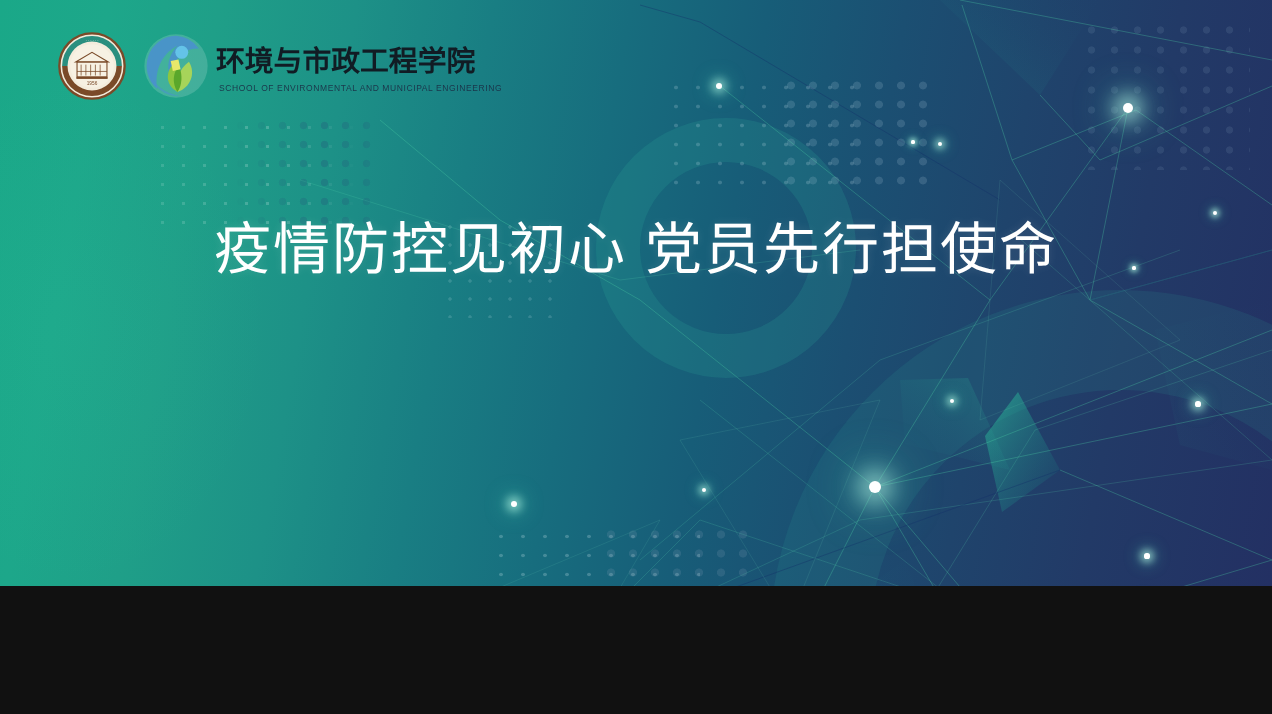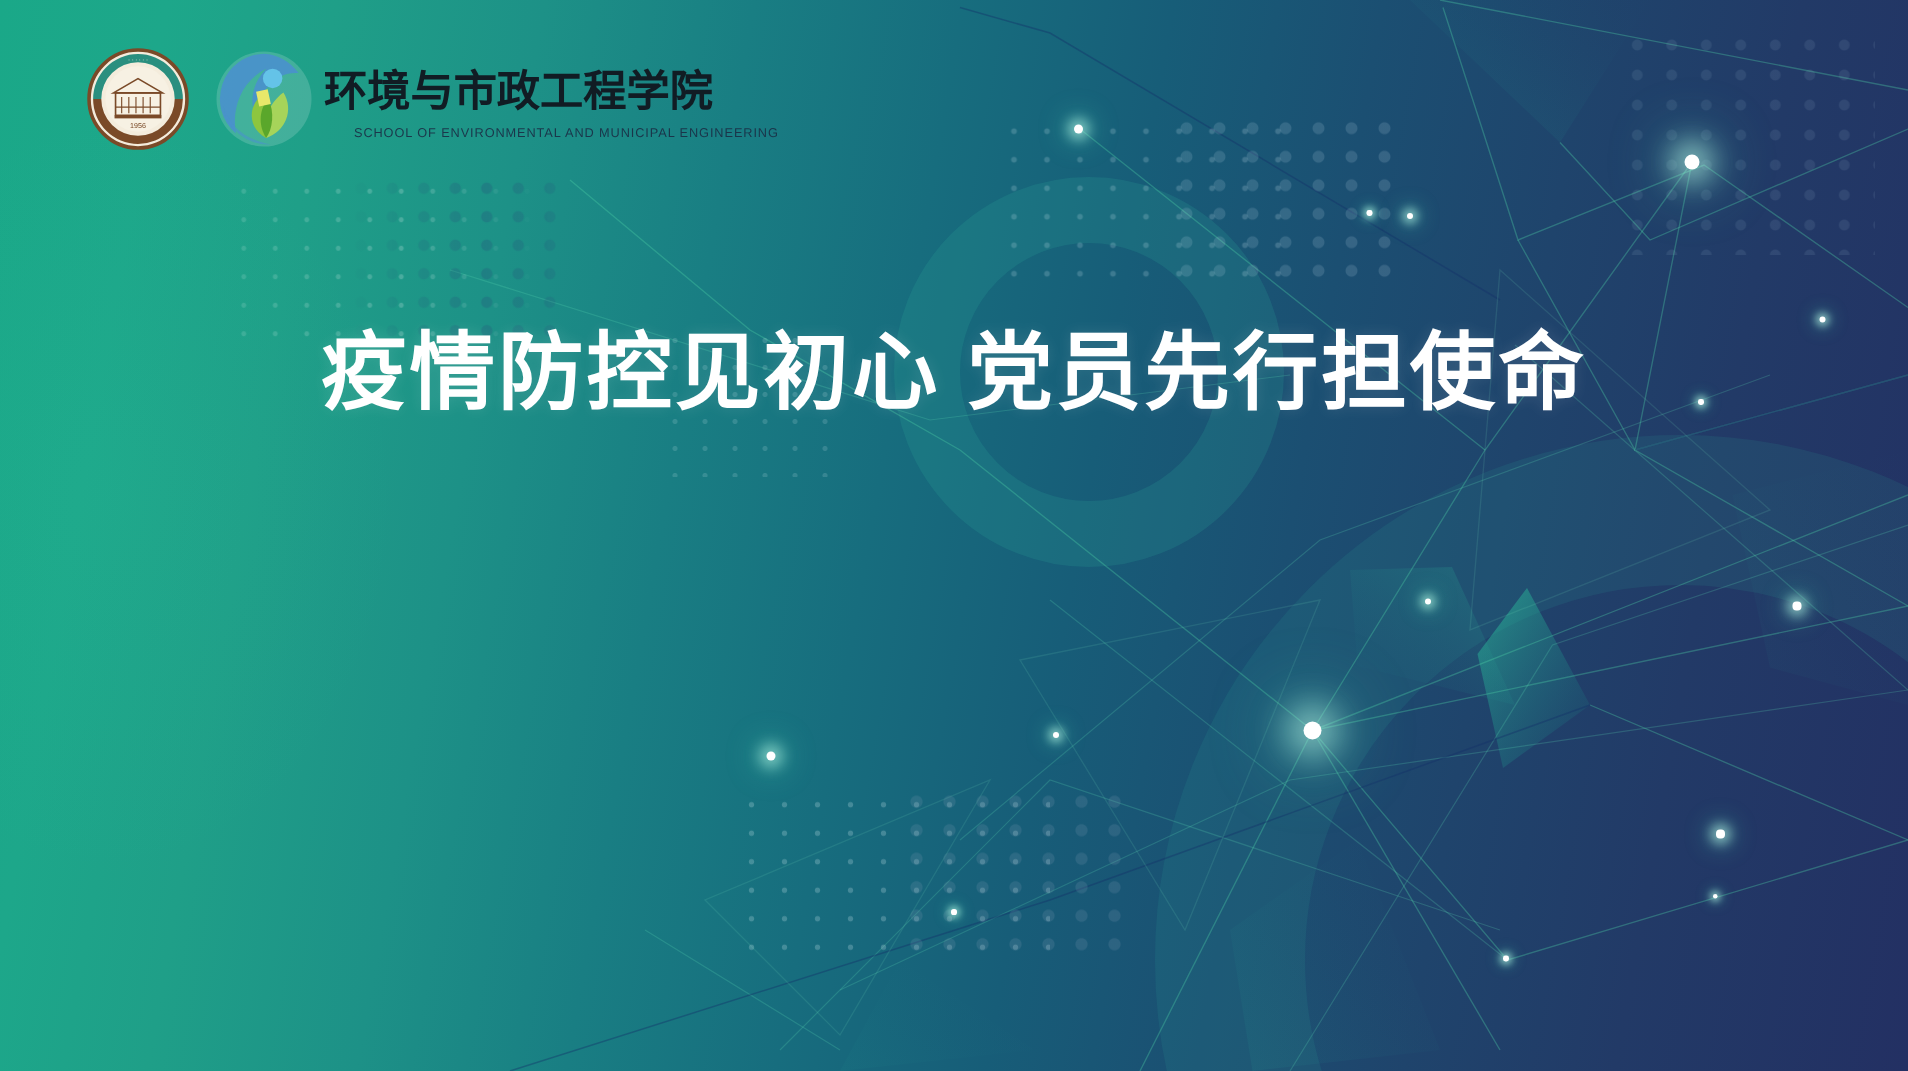--- a/index.html
+++ b/index.html
@@ -6,21 +6,21 @@
   html, body {
     margin: 0;
     padding: 0;
     background: #111;
   }
   * { box-sizing: border-box; }
 
   .slide {
     position: relative;
     width: 1272px;
-    height: 714px;
+    height: 586px;
     overflow: hidden;
     font-family: "Liberation Sans", "DejaVu Sans", sans-serif;
     
     background: linear-gradient(100deg,
         #1aa888 0%,
         #1da78a 8%,
         #1f9f88 16%,
         #1d9187 26%,
         #197e83 36%,
         #176d7e 46%,
@@ -147,39 +147,39 @@
     height: 42px;
     display: block;
   }
   .brand-en {
     font-size: 8.5px;
     letter-spacing: 0.6px;
     color: #1b2f46;
     font-family: "Liberation Sans", sans-serif;
     white-space: nowrap;
     margin-top: 1px;
-    margin-left: 20px;
+    margin-left: 3px;
     opacity: .92;
   }
 
   
   .titles {
     position: absolute;
     left: 0;
     right: 0;
     top: 218px;
     z-index: 5;
     text-align: center;
     pointer-events: none;
   }
   .main-title {
     font-family: "Liberation Sans", "DejaVu Sans", sans-serif;
     font-size: 57px;
     line-height: 1.12;
-    font-weight: 700;
+    font-weight: 400;
     color: #ffffff;
     letter-spacing: 2px;
     margin: 0;
     text-shadow: 0 0 10px rgba(255,255,255,0.12);
     white-space: nowrap;
   }
   .sub-title {
     font-family: "Liberation Sans", "DejaVu Sans", sans-serif;
     font-size: 37px;
     line-height: 1.2;

